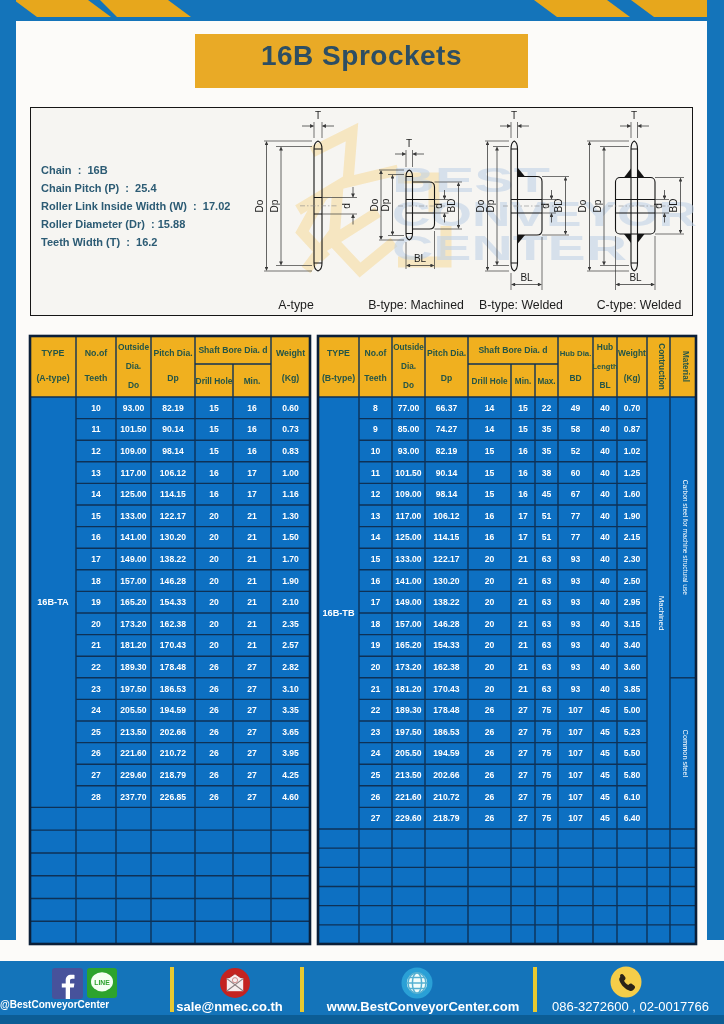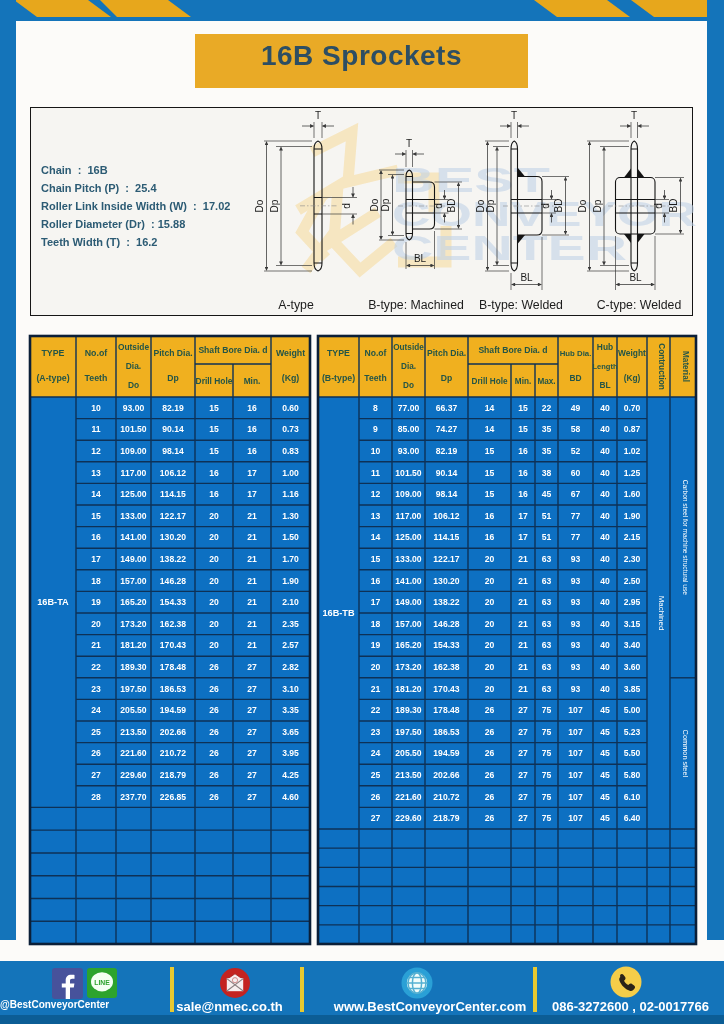--- a/index.html
+++ b/index.html
@@ -696,20 +696,20 @@
   <circle cx="16" cy="16" r="10.2" fill="#f2fdfb"></circle>
   <g stroke="#55b0d2" stroke-width="1.5" fill="none">
     <ellipse cx="16" cy="16" rx="4.6" ry="10.2"></ellipse>
     <ellipse cx="16" cy="16" rx="9.0" ry="10.2"></ellipse>
     <line x1="5.8" y1="16" x2="26.2" y2="16"></line>
     <line x1="7.3" y1="10.5" x2="24.7" y2="10.5"></line>
     <line x1="7.3" y1="21.5" x2="24.7" y2="21.5"></line>
   </g>
 </svg>
 
-<div class="abs" style="left:315px;top:999px;width:230px;text-align:center;font-size:13px;font-weight:700;color:#ffffff;">www.BestConveyorCenter.com</div>
+<div class="abs" style="left:308px;top:999px;width:230px;text-align:center;font-size:13px;font-weight:700;color:#ffffff;">www.BestConveyorCenter.com</div>
 
 <svg class="abs" style="left:610px;top:966px" width="32" height="32" viewBox="0 0 32 32">
   <circle cx="16" cy="16" r="15.5" fill="#f5cd49"></circle>
   <path d="M10.1 8.9 c1.1-1.1 2.7-1.1 3.5 0.1 l1.5 2.1 c0.7 1 0.5 2.1-0.3 2.9 l-0.8 0.8 c0.8 1.8 2.5 3.5 4.3 4.3 l0.8-0.8 c0.8-0.8 1.9-1 2.9-0.3 l2.1 1.5 c1.2 0.8 1.3 2.4 0.1 3.5 l-1 1 c-0.9 0.9-2.2 1.2-3.5 0.8 -4.6-1.7-8.6-5.6-10.3-10.3 -0.4-1.3-0.1-2.6 0.8-3.5 z" fill="#2b2218"></path>
 </svg>
 
-<div class="abs" style="left:537px;top:999px;width:187px;text-align:center;font-size:13px;font-weight:700;color:#ffffff;">086-3272600 , 02-0017766</div>
+<div class="abs" style="left:537px;top:999px;width:187px;text-align:center;font-size:13px;font-weight:400;color:#ffffff;">086-3272600 , 02-0017766</div>
 
 </body></html>

